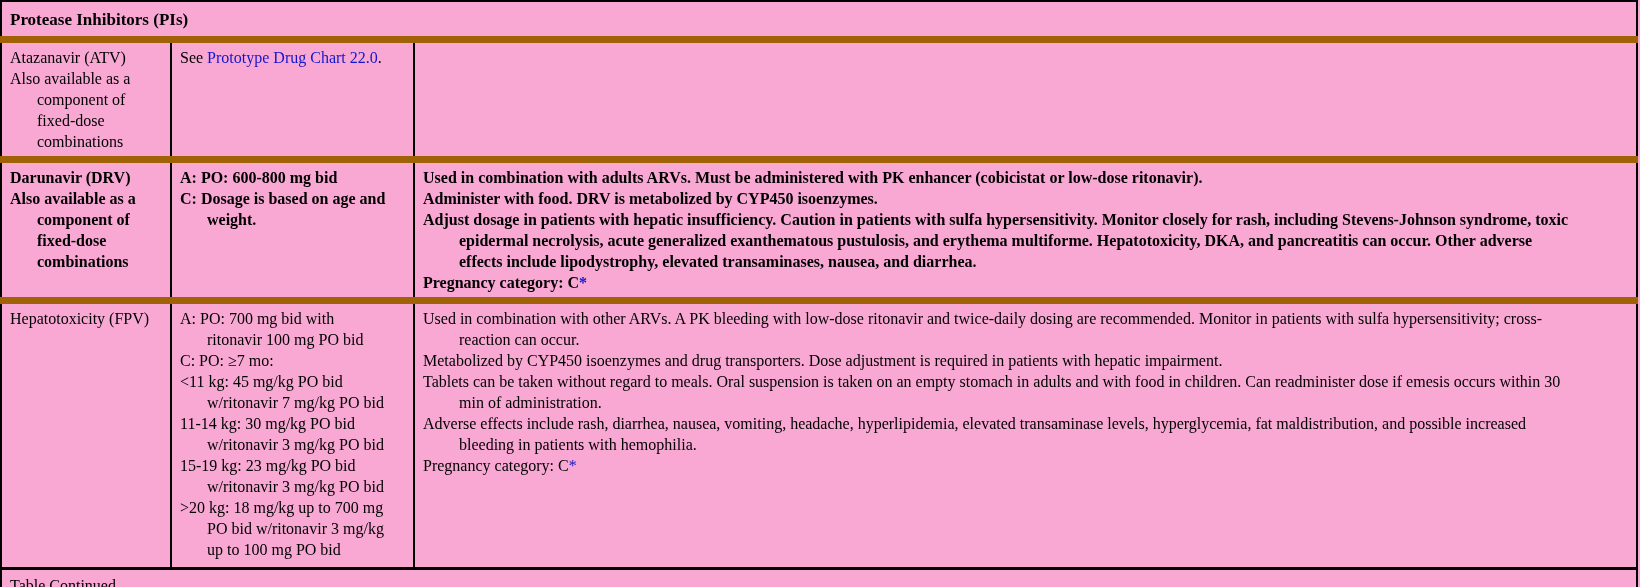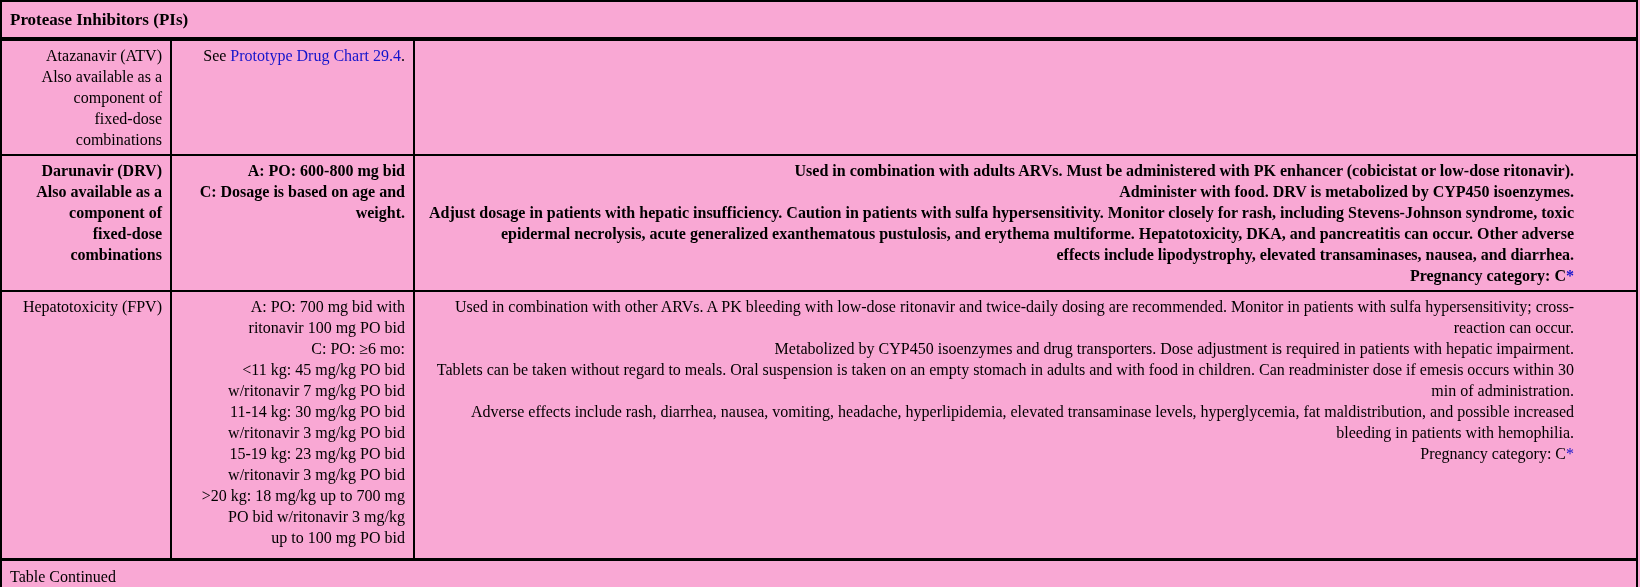--- a/index.html
+++ b/index.html
@@ -14,21 +14,21 @@
   }
   td {
     border: 2px solid #000; vertical-align: top;
     padding: 4px 8px 4px 8px; line-height: 21px;
     overflow: hidden;
   }
   tr.header-row td {
     border-bottom: 4px solid #000;
     font-weight: bold; font-size: 17px; padding: 7px 8px 6px 8px;
   }
-  tr.body-row td { border-top: 1px solid #a16207; text-align: right; }
+  tr.body-row td { border-top: 7px solid #a16207; }
   tr.footer-row td { border-top: 3px solid #000; padding: 5px 8px 6px 8px; }
   p { margin: 0; }
   .hang   { padding-left: 36px; text-indent: -36px; }
   .hang27 { padding-left: 27px; text-indent: -27px; }
   .dline  { padding-left: 0; }
   .dline.indent { padding-left: 27px; }
   td.cell-uses { padding-right: 62px; }
   a.link, a.fn {
     color: #1414cc; text-decoration: none; cursor: pointer;
   }
@@ -52,21 +52,21 @@
         <span>Protease Inhibitors (PIs)</span>
       </td>
     </tr>
 
     <tr class="body-row" style="height:104px;">
       <td class="cell-drug">
         <p class="dn">Atazanavir (ATV)</p>
         <p class="hang27">Also available as a component of fixed-dose combinations</p>
       </td>
       <td class="cell-dose">
-        <p class="hang27"><span>See </span><a class="link">Prototype Drug Chart 29.4</a><span>.</span></p>
+        <p class="hang27"><span>See </span><a class="link">Prototype Drug Chart 22.0</a><span>.</span></p>
       </td>
       <td class="cell-uses"></td>
     </tr>
 
     <tr class="body-row" style="height:134px;font-weight:bold;">
       <td class="cell-drug">
         <p class="dn">Darunavir (DRV)</p>
         <p class="hang27">Also available as a component of fixed-dose combinations</p>
       </td>
       <td class="cell-dose">
@@ -82,21 +82,21 @@
       </td>
     </tr>
 
     <tr class="body-row" style="height:268px;">
       <td class="cell-drug">
         <p class="dn">Hepatotoxicity (FPV)</p>
       </td>
       <td class="cell-dose">
         <div class="dline">A: PO: 700 mg bid with</div>
         <div class="dline indent">ritonavir 100 mg PO bid</div>
-        <div class="dline">C: PO: ≥6 mo:</div>
+        <div class="dline">C: PO: ≥7 mo:</div>
         <div class="dline">&lt;11 kg: 45 mg/kg PO bid</div>
         <div class="dline indent">w/ritonavir 7 mg/kg PO bid</div>
         <div class="dline">11-14 kg: 30 mg/kg PO bid</div>
         <div class="dline indent">w/ritonavir 3 mg/kg PO bid</div>
         <div class="dline">15-19 kg: 23 mg/kg PO bid</div>
         <div class="dline indent">w/ritonavir 3 mg/kg PO bid</div>
         <div class="dline">&gt;20 kg: 18 mg/kg up to 700 mg</div>
         <div class="dline indent">PO bid w/ritonavir 3 mg/kg</div>
         <div class="dline indent">up to 100 mg PO bid</div>
       </td>

